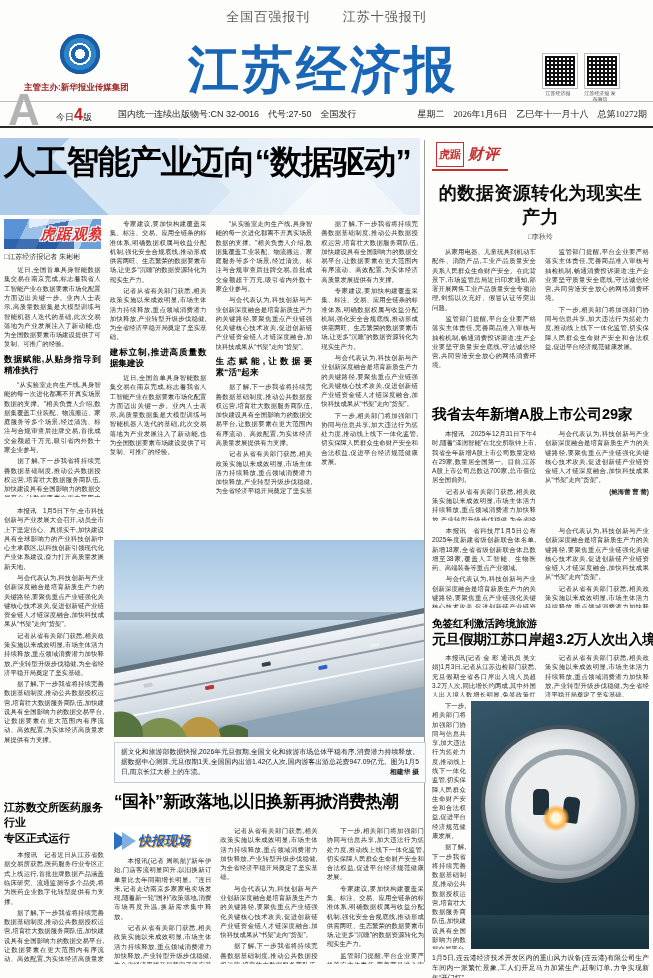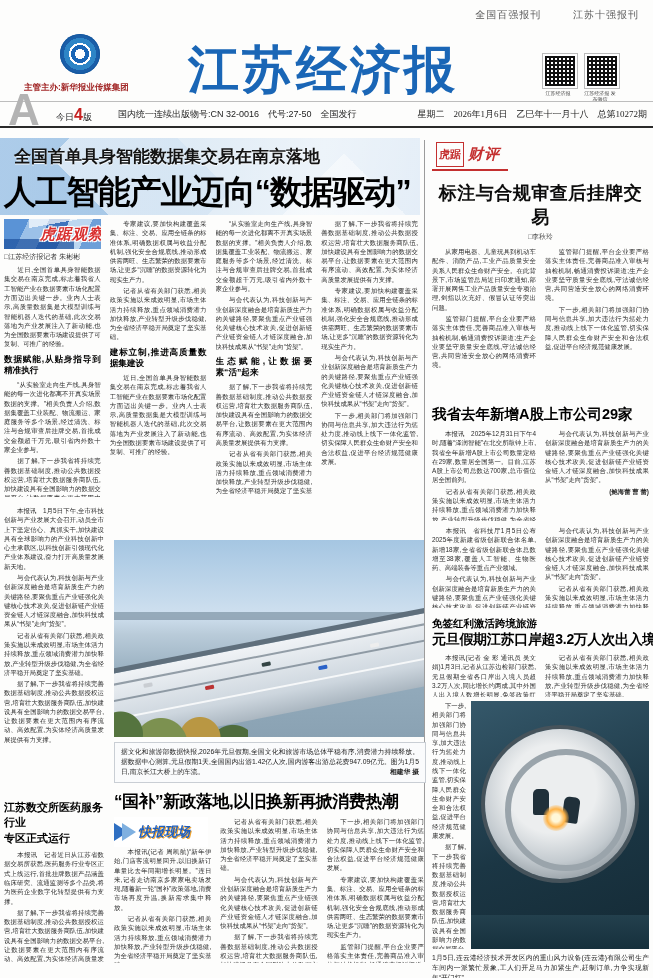--- a/index.html
+++ b/index.html
@@ -6,21 +6,21 @@
   #page{position:relative;width:653px;height:978px;background:#fdfdfc;margin:0 auto;
         font-family:"Liberation Sans",sans-serif;overflow:hidden;}
   .abs{position:absolute;}
   .bt{font-size:6.4px;line-height:1.45;text-align:justify;color:#2b2b2b;overflow:hidden;}
   .bt p{margin:0 0 2px 0;}
   .cols{display:flex;gap:9px;}
   .col{flex:1;min-width:0;overflow:hidden;}
   .subhead{font-weight:900;font-size:8.6px;color:#000;margin:5px 0 4px 0;line-height:1.3;}
   .signoff{text-align:right;font-weight:bold;}
   
-  .strap{width:100%;text-align:right;font-size:10px;color:#5a5a5a;letter-spacing:1px;}
+  .strap{width:100%;text-align:center;font-size:13px;color:#5a5a5a;letter-spacing:1px;}
   .strap span{margin:0 14px;}
   .masthead-title{font-family:"Liberation Serif",serif;font-weight:900;color:#1a66b6;
     font-size:51px;letter-spacing:3px;white-space:nowrap;}
   .logo{width:40px;height:40px;border-radius:50%;
     background:radial-gradient(circle at 50% 50%, #ffffff 0 5px, #1a66b6 5px 9px, #ffffff 9px 11px, #2d85c6 11px 16px, #1a5ea8 16px 20px);
     box-shadow:inset 0 0 0 1px #15589f;}
   .org{font-size:8.5px;color:#a32a2a;font-weight:bold;white-space:nowrap;}
   .qr{width:30px;height:30px;background:
       repeating-linear-gradient(0deg,#111 0 2px,rgba(255,255,255,0) 2px 4px),
       repeating-linear-gradient(90deg,#111 0 2px,#fff 2px 4px);
@@ -121,21 +121,20 @@
   <div class="abs info-small" style="left:56px;top:106px;">
     <span>今日</span><span class="red4">4</span><span>版</span>
   </div>
   <div class="abs info-small" style="left:118px;top:108px;text-align:right;">国内统一连续出版物号:CN 32-0016　代号:27-50　全国发行</div>
   <div class="abs info-small" style="right:6px;top:108px;font-family:Liberation Serif, serif;">星期二　2026年1月6日　乙巳年十一月十八　总第10272期</div>
   <div class="abs rule" style="left:0;top:126px;width:653px;height:2px;"></div>
 
   <div class="abs vdivider" style="left:424px;top:140px;height:822px;"></div>
 
   <div class="abs banner" style="left:0;top:138px;width:420px;height:77px;">
-    <div class="kicker" style="padding:7px 0 0 14px;">全国首单具身智能数据集交易在南京落地</div>
     <div class="lead-head" style="padding:2px 0 0 4px;">人工智能产业迈向“数据驱动”</div>
   </div>
 
   <div class="abs cols" style="left:4px;top:219px;width:414px;height:278px;">
     <div class="col bt">
       <div class="badge-observe">
           <span>虎踞观察</span>
         </div>
       <div class="byline">□江苏经济报记者 朱彬彬</div>
       <p>　　近日,全国首单具身智能数据集交易在南京完成,标志着我省人工智能产业在数据要素市场化配置方面迈出关键一步。业内人士表示,高质量数据集是大模型训练与智能机器人迭代的基础,此次交易落地为产业发展注入了新动能,也为全国数据要素市场建设提供了可复制、可推广的经验。</p>
@@ -200,21 +199,21 @@
     <div class="pb-trees"></div>
   </div>
 
   <div class="abs caption-box" style="left:114px;top:742px;width:298px;">
     <span>据文化和旅游部数据快报,2026年元旦假期,全国文化和旅游市场总体平稳有序,消费潜力持续释放。据数据中心测算,元旦假期1天,全国国内出游1.42亿人次,国内游客出游总花费947.09亿元。图为1月5日,南京长江大桥上的车流。</span>
     <span style="float:right;font-weight:bold;">相建华 摄</span>
   </div>
 
   <div class="abs" style="left:114px;top:790px;width:310px;height:174px;overflow:hidden;">
     <div class="h-guobu">“国补”新政落地,以旧换新再掀消费热潮</div>
-    <div class="cols" style="margin-top:4px;height:146px;">
+    <div class="cols" style="margin-top:13px;height:146px;">
       <div class="col bt">
         <div class="badge-scene">
           <div class="chev"></div>
           <div class="chev c2"></div>
           <span>快报现场</span>
         </div>
         <p>　　本报讯(记者 周凯航)“新年伊始,门店客流明显回升,以旧换新订单量比去年同期增长明显。”连日来,记者走访南京多家家电卖场发现,随着新一轮“国补”政策落地,消费市场再度升温,换新需求集中释放。</p>
         <p>　　记者从省有关部门获悉,相关政策实施以来成效明显,市场主体活力持续释放,重点领域消费潜力加快释放,产业转型升级步伐稳健,为全省经济平稳开局奠定了坚实基础。</p>
       </div>
       <div class="col bt">
@@ -230,21 +229,21 @@
     </div>
   </div>
 
   <div class="abs" style="left:432px;top:140px;width:217px;">
 
     <div class="badge-caiping">
       <span class="b1">虎踞</span>
       <span class="b2">财评</span>
     </div>
 
-    <div class="h-r1" style="margin-top:10px;">标注与合规审查后挂牌交易</div>
+    <div class="h-r1" style="margin-top:10px;">的数据资源转化为现实生产力</div>
     <div class="center" style="font-size:7px;color:#555;margin:3px 0 5px 0;">□李秋玲</div>
     <div class="cols" style="height:148px;">
       <div class="col bt">
         <p>　　从家用电器、儿童玩具到机动车配件、消防产品,工业产品质量安全关系人民群众生命财产安全。在此背景下,市场监管总局近日印发通知,部署开展网售工业产品质量安全专项治理,剑指以次充好、假冒认证等突出问题。</p>
         <p>　　监管部门提醒,平台企业要严格落实主体责任,完善商品准入审核与抽检机制,畅通消费投诉渠道;生产企业要坚守质量安全底线,守法诚信经营,共同营造安全放心的网络消费环境。</p>
       </div>
       <div class="col bt">
         <p>　　监管部门提醒,平台企业要严格落实主体责任,完善商品准入审核与抽检机制,畅通消费投诉渠道;生产企业要坚守质量安全底线,守法诚信经营,共同营造安全放心的网络消费环境。</p>
         <p>　　下一步,相关部门将加强部门协同与信息共享,加大违法行为惩处力度,推动线上线下一体化监管,切实保障人民群众生命财产安全和合法权益,促进平台经济规范健康发展。</p>
       </div>

